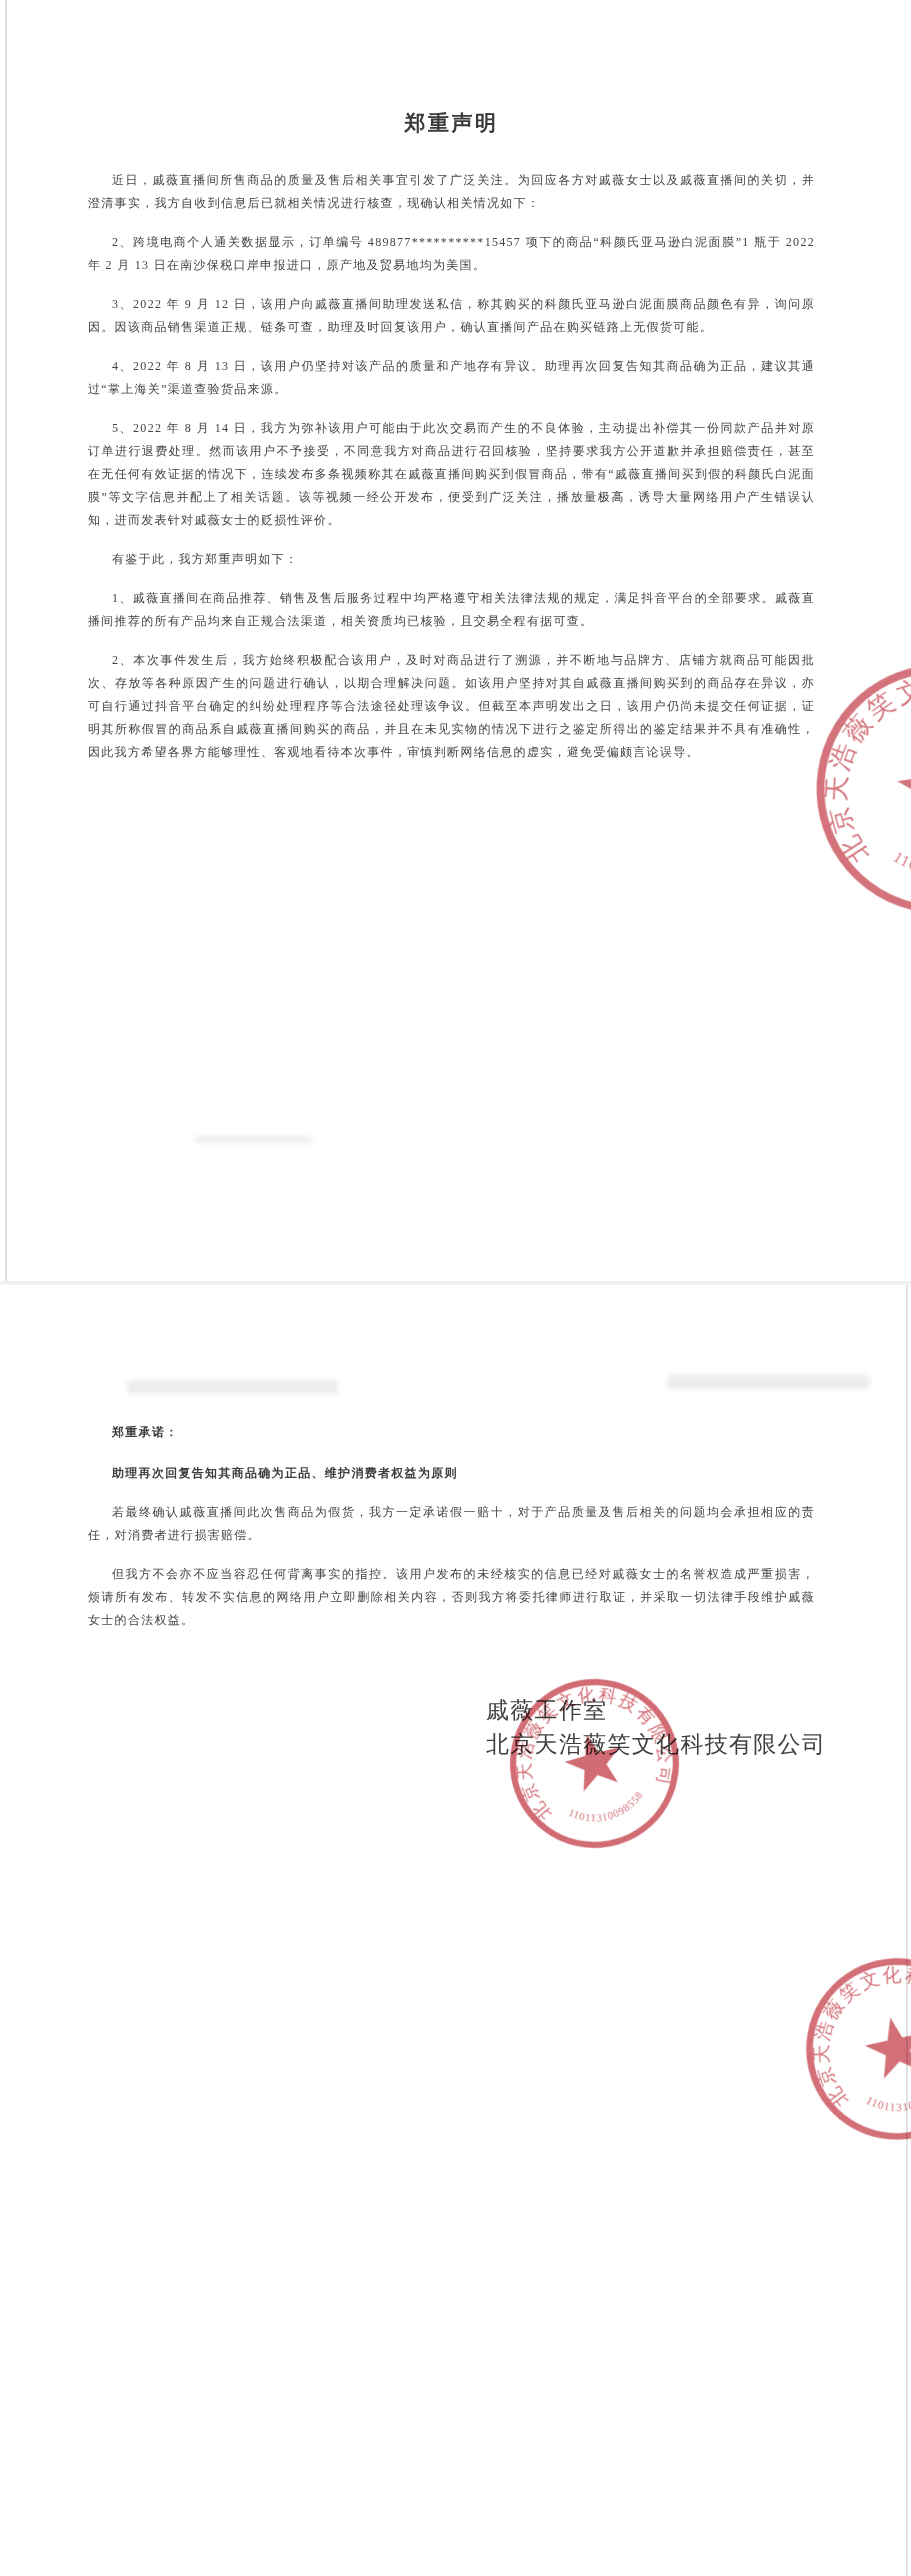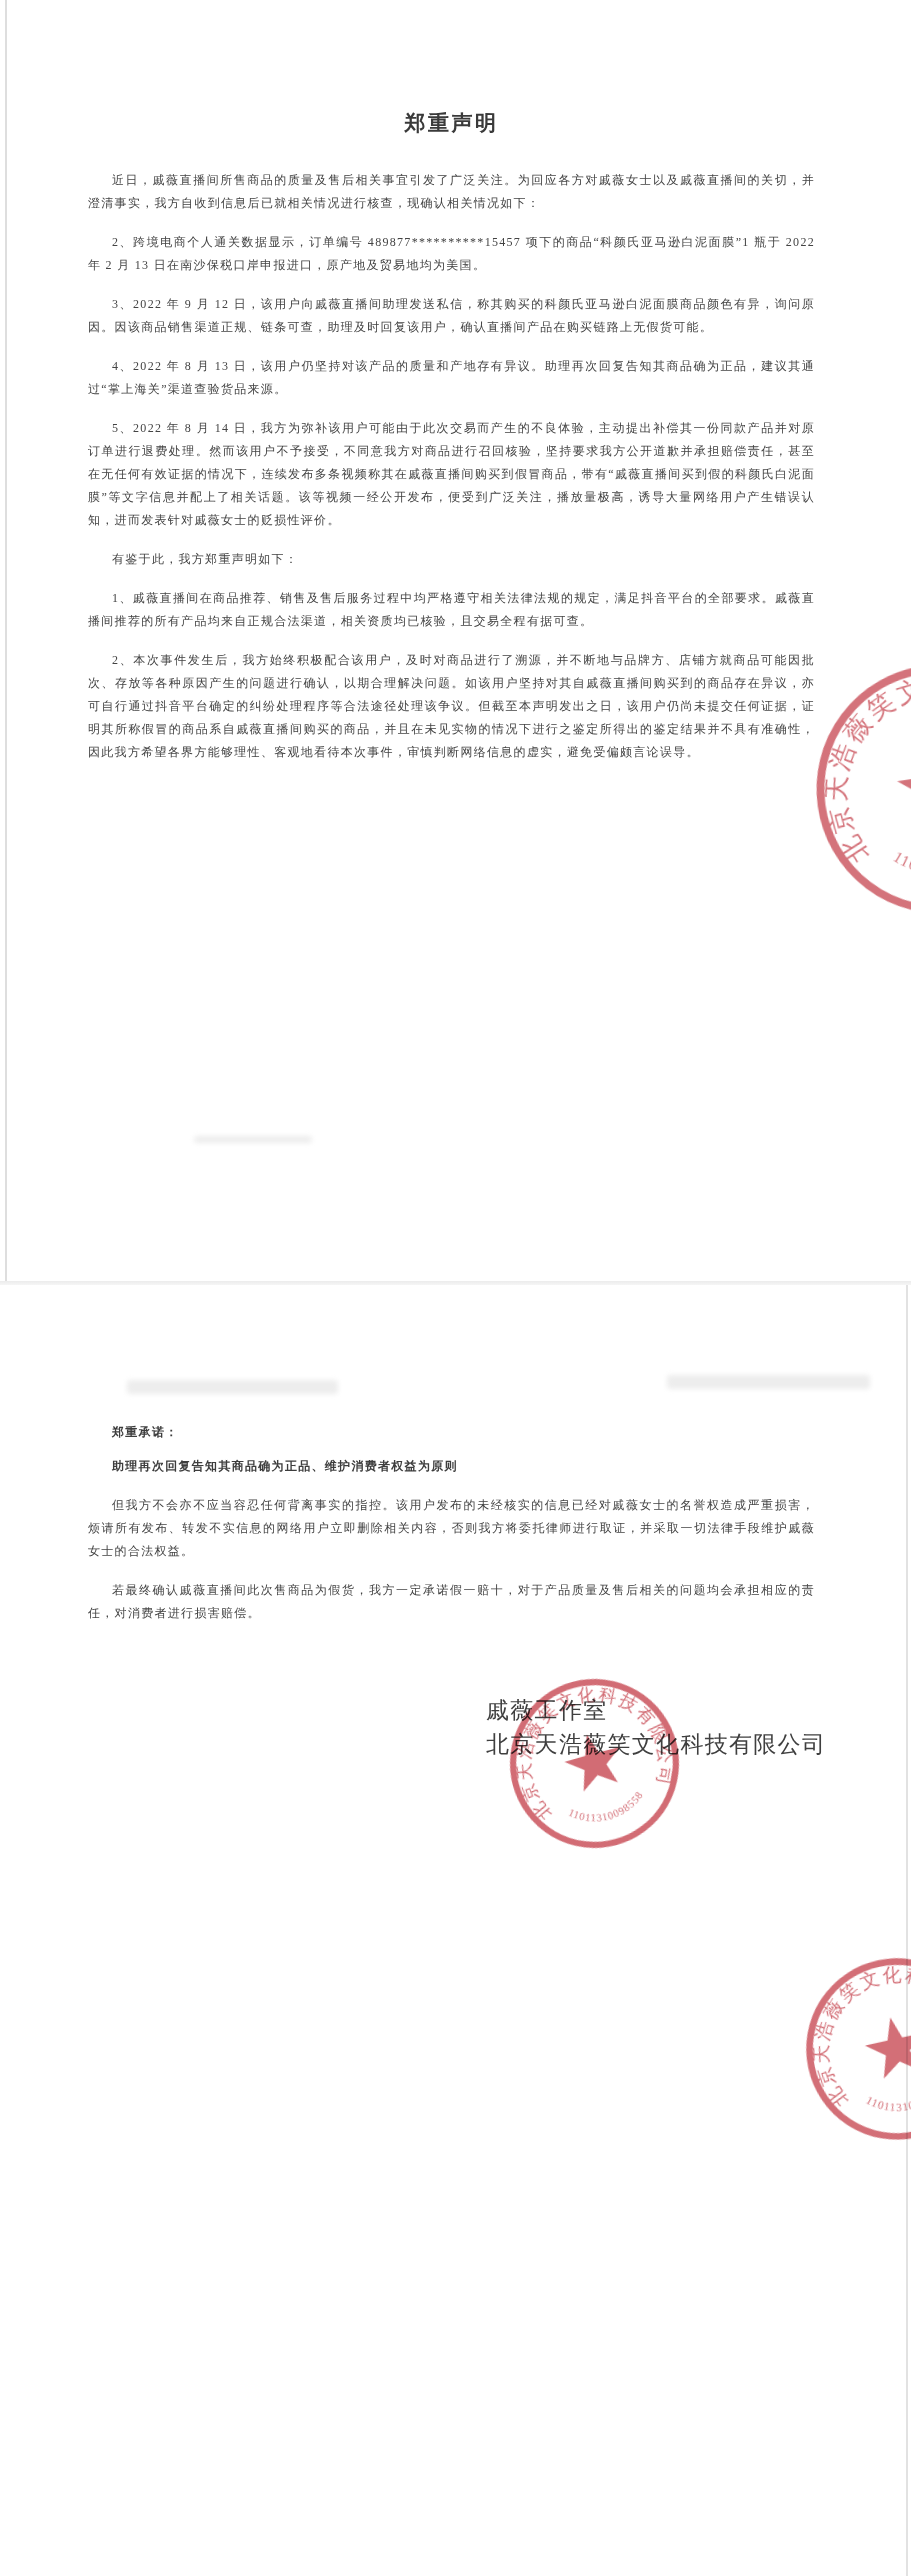--- a/index.html
+++ b/index.html
@@ -17,21 +17,21 @@
   .sec2{position:absolute;left:88px;top:1421px;width:727px;}
   .doc-title{
     text-align:center;font-size:21px;font-weight:bold;letter-spacing:2.5px;
     color:#3a3a3a;margin:0 0 32px 0;line-height:27px;
   }
   p.body{
     margin:0 0 16px 0;
     font-size:12px;line-height:23px;letter-spacing:1.3px;
     text-indent:2em;text-align:justify;
   }
-  p.tight{margin-bottom:11px;}
+  p.tight{margin-bottom:18px;}
   p.semibold{font-weight:600;color:#3d3d3d;}
   .signature{
     position:absolute;left:486px;top:1694px;
     font-size:23px;line-height:34px;letter-spacing:1.3px;color:#3f3f3f;
   }
   .signature div{white-space:nowrap;}
   
   .seal{position:absolute;mix-blend-mode:multiply;filter:blur(0.3px);}
   .seal-signature{left:506px;top:1675px;width:177px;height:177px;transform:rotate(-15deg);opacity:.82;}
   .seal-mid-right{left:810px;top:658px;width:262px;height:262px;transform:rotate(-8deg);opacity:.78;}
@@ -69,22 +69,22 @@
     <p class="body">4、2022 年 8 月 13 日，该用户仍坚持对该产品的质量和产地存有异议。助理再次回复告知其商品确为正品，建议其通过“掌上海关”渠道查验货品来源。</p>
     <p class="body">5、2022 年 8 月 14 日，我方为弥补该用户可能由于此次交易而产生的不良体验，主动提出补偿其一份同款产品并对原订单进行退费处理。然而该用户不予接受，不同意我方对商品进行召回核验，坚持要求我方公开道歉并承担赔偿责任，甚至在无任何有效证据的情况下，连续发布多条视频称其在戚薇直播间购买到假冒商品，带有“戚薇直播间买到假的科颜氏白泥面膜”等文字信息并配上了相关话题。该等视频一经公开发布，便受到广泛关注，播放量极高，诱导大量网络用户产生错误认知，进而发表针对戚薇女士的贬损性评价。</p>
     <p class="body">有鉴于此，我方郑重声明如下：</p>
     <p class="body">1、戚薇直播间在商品推荐、销售及售后服务过程中均严格遵守相关法律法规的规定，满足抖音平台的全部要求。戚薇直播间推荐的所有产品均来自正规合法渠道，相关资质均已核验，且交易全程有据可查。</p>
     <p class="body">2、本次事件发生后，我方始终积极配合该用户，及时对商品进行了溯源，并不断地与品牌方、店铺方就商品可能因批次、存放等各种原因产生的问题进行确认，以期合理解决问题。如该用户坚持对其自戚薇直播间购买到的商品存在异议，亦可自行通过抖音平台确定的纠纷处理程序等合法途径处理该争议。但截至本声明发出之日，该用户仍尚未提交任何证据，证明其所称假冒的商品系自戚薇直播间购买的商品，并且在未见实物的情况下进行之鉴定所得出的鉴定结果并不具有准确性，因此我方希望各界方能够理性、客观地看待本次事件，审慎判断网络信息的虚实，避免受偏颇言论误导。</p>
   </div>
 
   <div class="sec2">
     <p class="body tight semibold">郑重承诺：</p>
     <p class="body semibold">助理再次回复告知其商品确为正品、维护消费者权益为原则</p>
+    <p class="body">若最终确认戚薇直播间此次售商品为假货，我方一定承诺假一赔十，对于产品质量及售后相关的问题均会承担相应的责任，对消费者进行损害赔偿。</p>
     <p class="body">但我方不会亦不应当容忍任何背离事实的指控。该用户发布的未经核实的信息已经对戚薇女士的名誉权造成严重损害，烦请所有发布、转发不实信息的网络用户立即删除相关内容，否则我方将委托律师进行取证，并采取一切法律手段维护戚薇女士的合法权益。</p>
-    <p class="body">若最终确认戚薇直播间此次售商品为假货，我方一定承诺假一赔十，对于产品质量及售后相关的问题均会承担相应的责任，对消费者进行损害赔偿。</p>
   </div>
 
   <div class="signature">
     <div>戚薇工作室</div>
     <div>北京天浩薇笑文化科技有限公司</div>
   </div>
 
   <div class="seal seal-signature">
     <svg viewBox="0 0 200 200">
       <defs>

